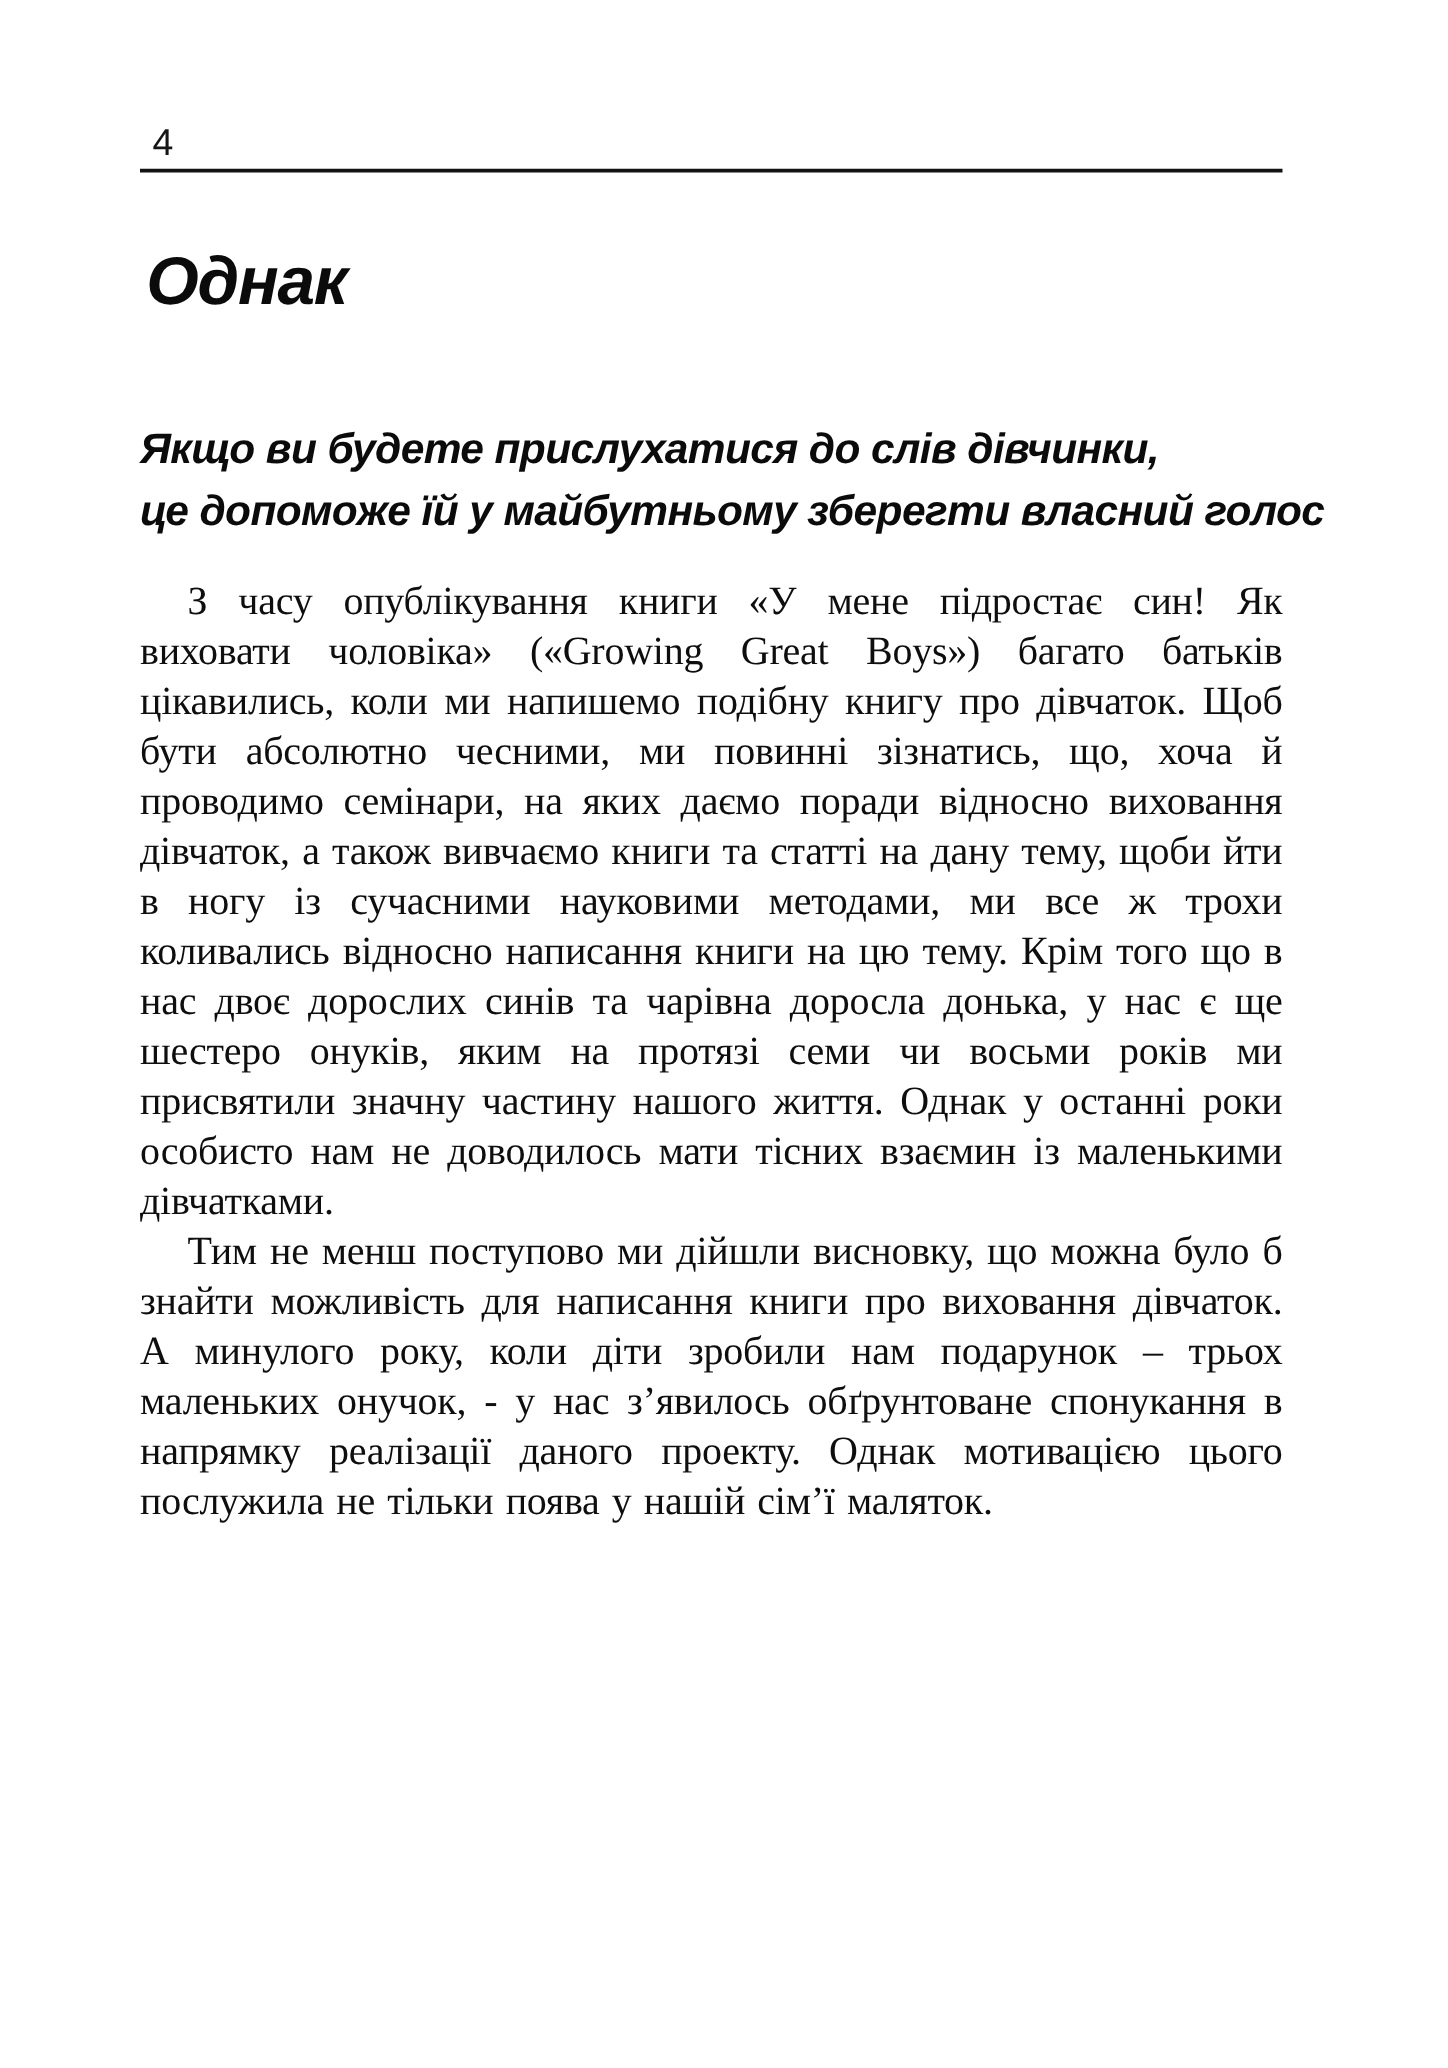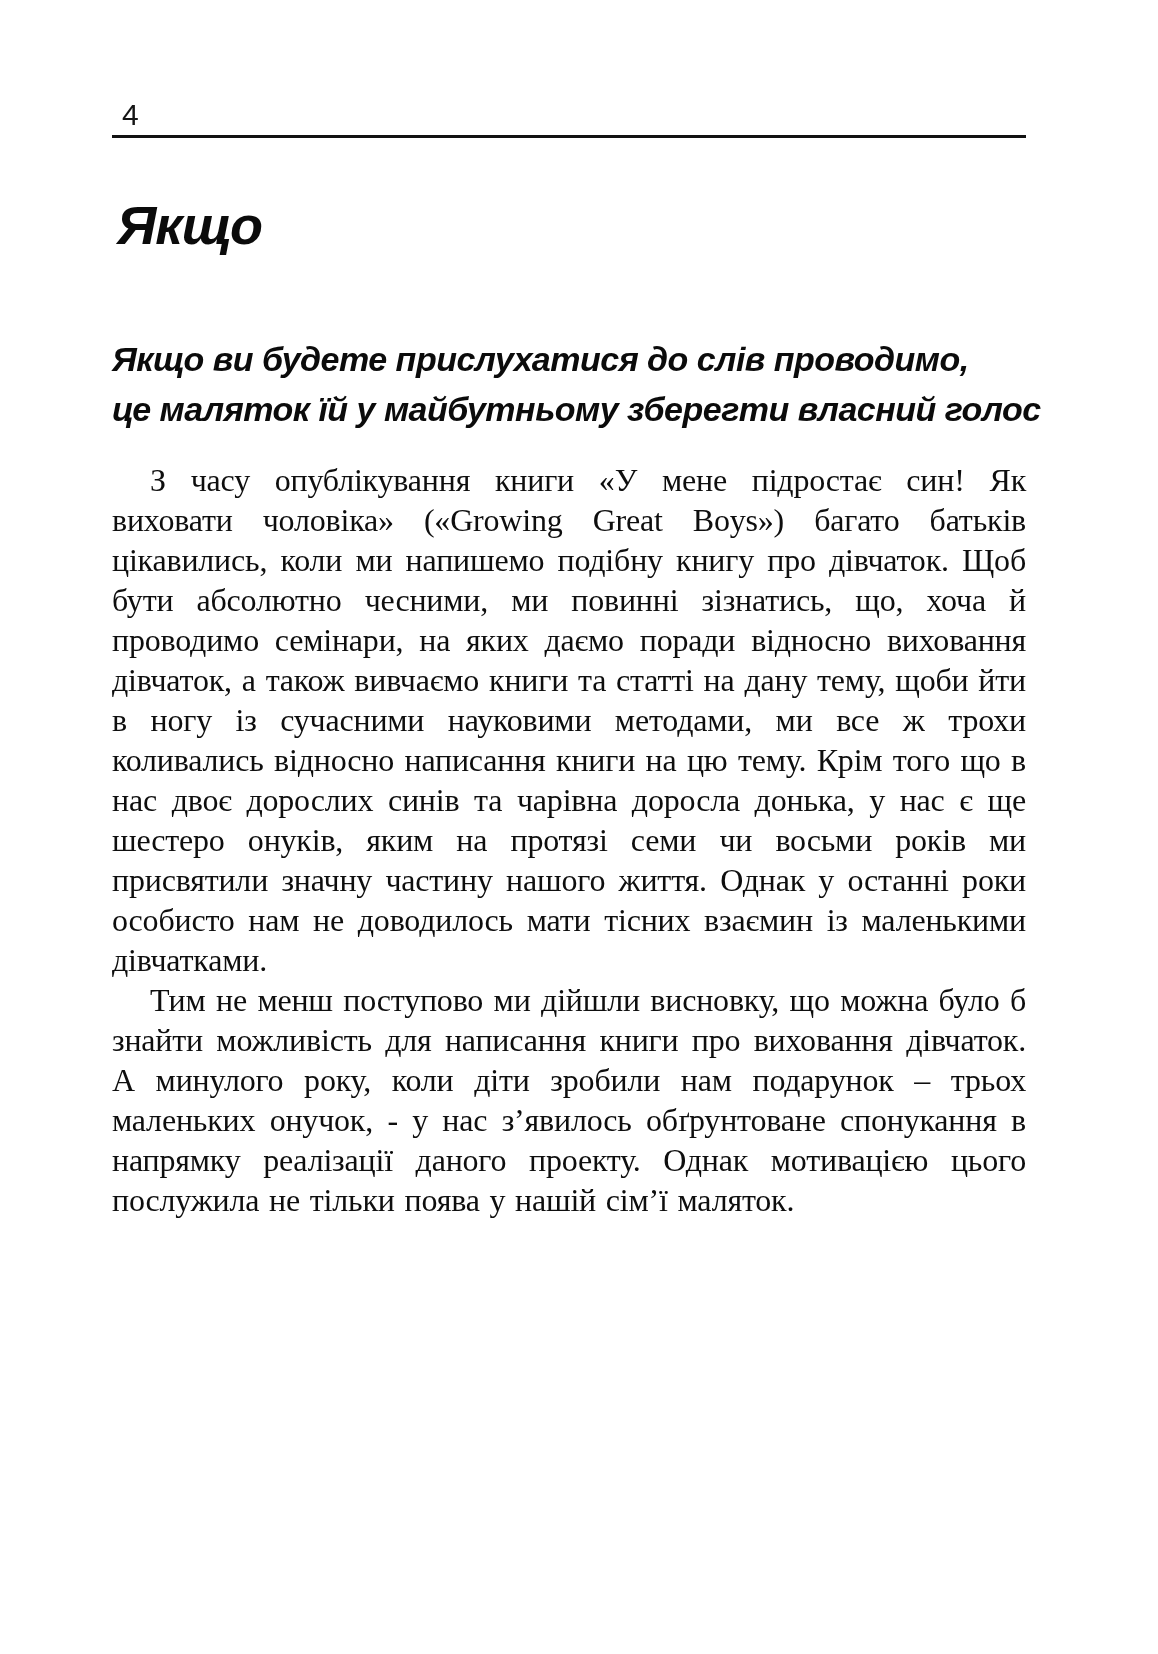--- a/index.html
+++ b/index.html
@@ -78,25 +78,25 @@
 </head>
 <body>
 
 <div class="page">
   <div class="content">
 
     <div class="page-number">4</div>
 
     <hr class="header-rule">
 
-    <h1 class="chapter-title">Якщо</h1>
+    <h1 class="chapter-title">Однак</h1>
 
     <div class="epigraph">
-      <div>Якщо ви будете прислухатися до слів проводимо,</div>
-      <div>це маляток їй у майбутньому зберегти власний голос</div>
+      <div>Якщо ви будете прислухатися до слів дівчинки,</div>
+      <div>це допоможе їй у майбутньому зберегти власний голос</div>
     </div>
 
     <div class="body-text">
       <p>З часу опублікування книги «У мене підростає син! Як виховати чоловіка» («Growing Great Boys») багато батьків цікавились, коли ми напишемо подібну книгу про дівчаток. Щоб бути абсолютно чесними, ми повинні зізнатись, що, хоча й проводимо семінари, на яких даємо поради відносно виховання дівчаток, а також вивчаємо книги та статті на дану тему, щоби йти в ногу із сучасними науковими методами, ми все ж трохи коливались відносно написання книги на цю тему. Крім того що в нас двоє дорослих синів та чарівна доросла донька, у нас є ще шестеро онуків, яким на протязі семи чи восьми років ми присвятили значну частину нашого життя. Однак у останні роки особисто нам не доводилось мати тісних взаємин із маленькими дівчатками.</p>
       <p>Тим не менш поступово ми дійшли висновку, що можна було б знайти можливість для написання книги про виховання дівчаток. А минулого року, коли діти зробили нам подарунок – трьох маленьких онучок, - у нас з’явилось обґрунтоване спонукання в напрямку реалізації даного проекту. Однак мотивацією цього послужила не тільки поява у нашій сім’ї маляток.</p>
     </div>
 
   </div>
 </div>
 

